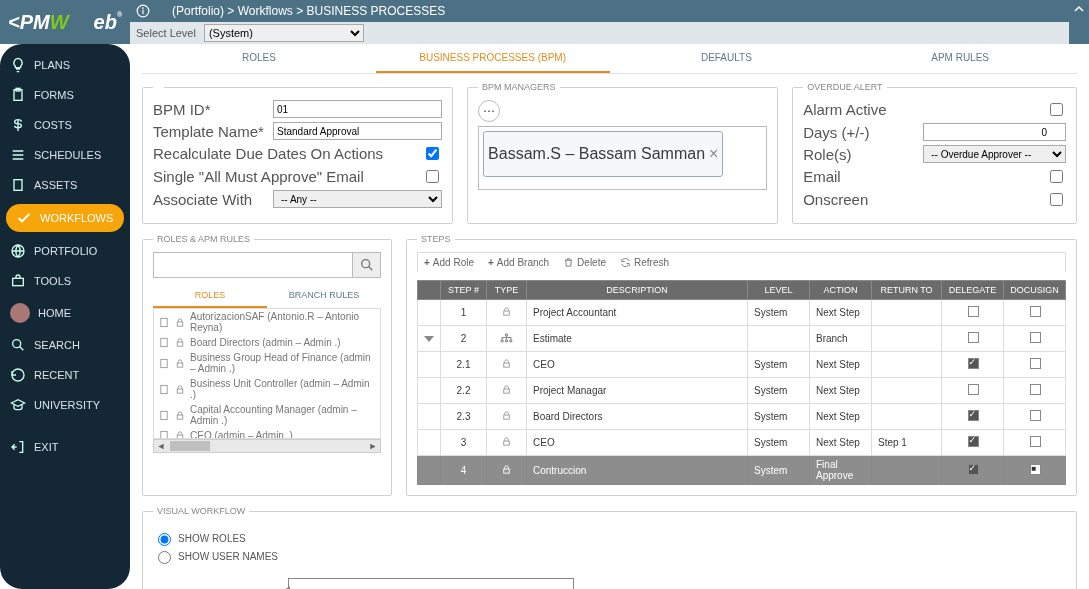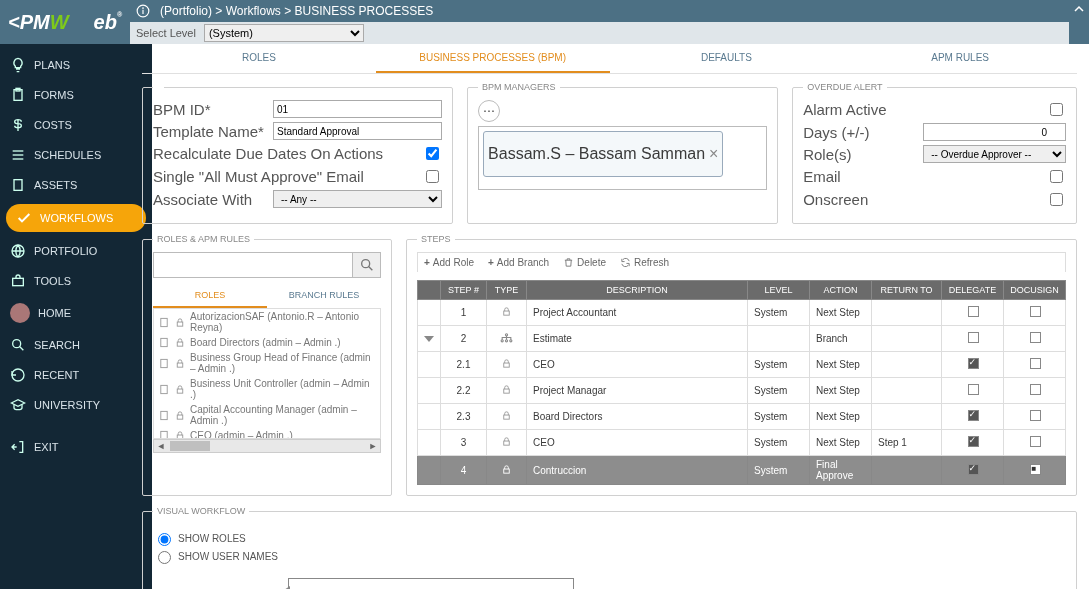--- a/index.html
+++ b/index.html
@@ -21,27 +21,27 @@
   *{box-sizing:border-box;font-family:Arial, Helvetica, sans-serif;}
   body{margin:0;background:var(--page-bg);color:var(--text-dark);font-size:11px;width:1089px;height:589px;overflow:hidden;position:relative;}
   
   .header{height:44px;background:var(--header-bg);color:var(--text-light);display:flex;align-items:stretch;}
   .logo{width:130px;display:flex;align-items:center;justify-content:center;font-weight:bold;font-size:20px;font-style:italic;position:relative;}
   .logo .pm{color:#ffffff;}
   .logo .w{color:#7eca1a;}
   .logo .eb{color:#fff;margin-left:25px;}
   .logo .tm{font-size:7px;vertical-align:top;}
   .header-content{flex:1;display:flex;flex-direction:column;}
-  .breadcrumb{height:22px;display:flex;align-items:center;gap:8px;padding-left:6px;font-size:12px;}
+  .breadcrumb{height:22px;display:flex;align-items:center;gap:20px;padding-left:6px;font-size:12px;}
   .breadcrumb svg{margin-right:2px;}
   .level-row{height:22px;background:#e0e6ea;color:#555;display:flex;align-items:center;gap:8px;padding-left:6px;}
   .level-row select{font-size:11px;height:18px;width:160px;border:1px solid #aaa;}
   .header-right{width:20px;display:flex;align-items:flex-start;justify-content:center;padding-top:4px;}
   
-  .sidebar{position:absolute;top:44px;left:0;width:152px;bottom:0;background:var(--sidebar-bg);color:#d9e3e9;padding-top:6px;overflow:hidden;}
+  .sidebar{position:absolute;top:44px;left:0;width:130px;bottom:0;background:var(--sidebar-bg);color:#d9e3e9;padding-top:6px;overflow:hidden;border-radius:22px;}
   .side-item{display:flex;align-items:center;gap:8px;padding:7px 10px;font-size:11px;cursor:pointer;}
   .side-item.active{background:var(--pill-yellow);border-radius:14px;margin:4px 6px;padding:6px 10px;color:#fff;}
   .side-item svg{flex:0 0 16px;}
   .side-avatar{width:20px;height:20px;border-radius:50%;background:#a77;display:inline-block;}
   
   .main{position:absolute;top:44px;left:130px;right:0;bottom:0;overflow:auto;padding:0;}
   .tabs{display:flex;border-bottom:1px solid #e0e0e0;font-size:10px;margin:0 12px;}
   .tab{flex:1;text-align:center;padding:8px 0;color:#5a7a90;cursor:pointer;}
   .tab.active{color:var(--accent-orange);border-bottom:2px solid var(--accent-orange);}
   

